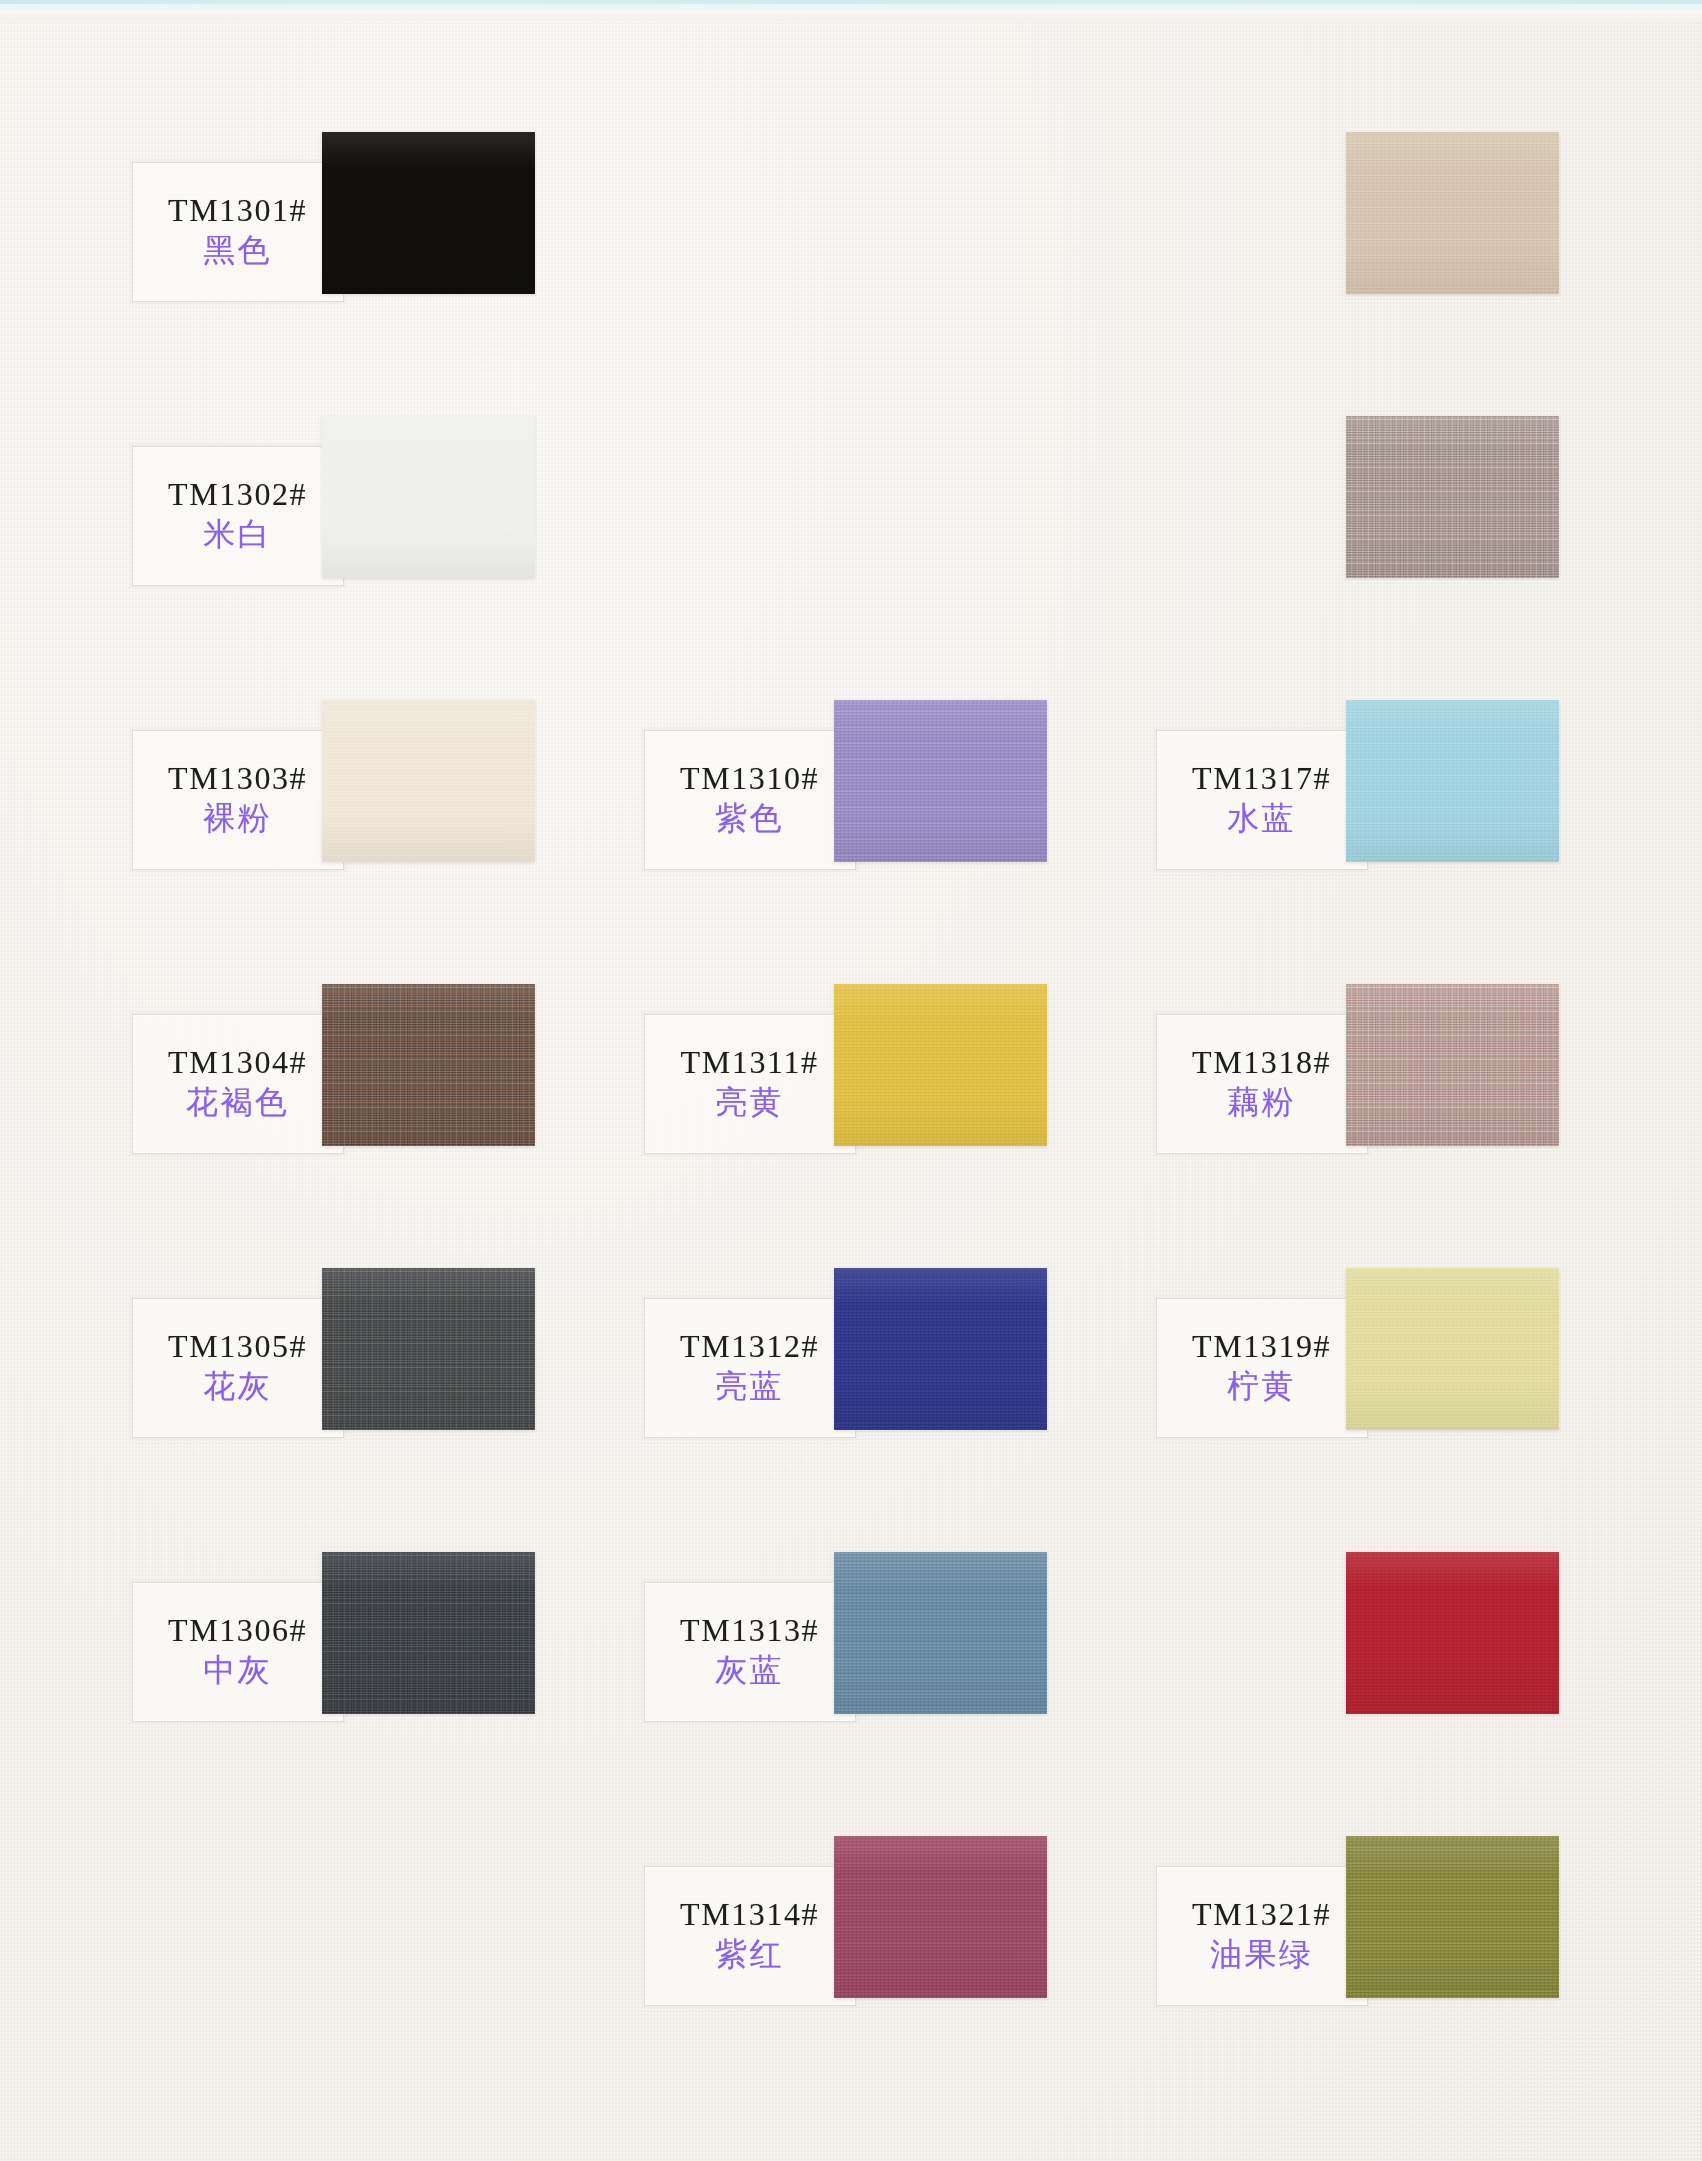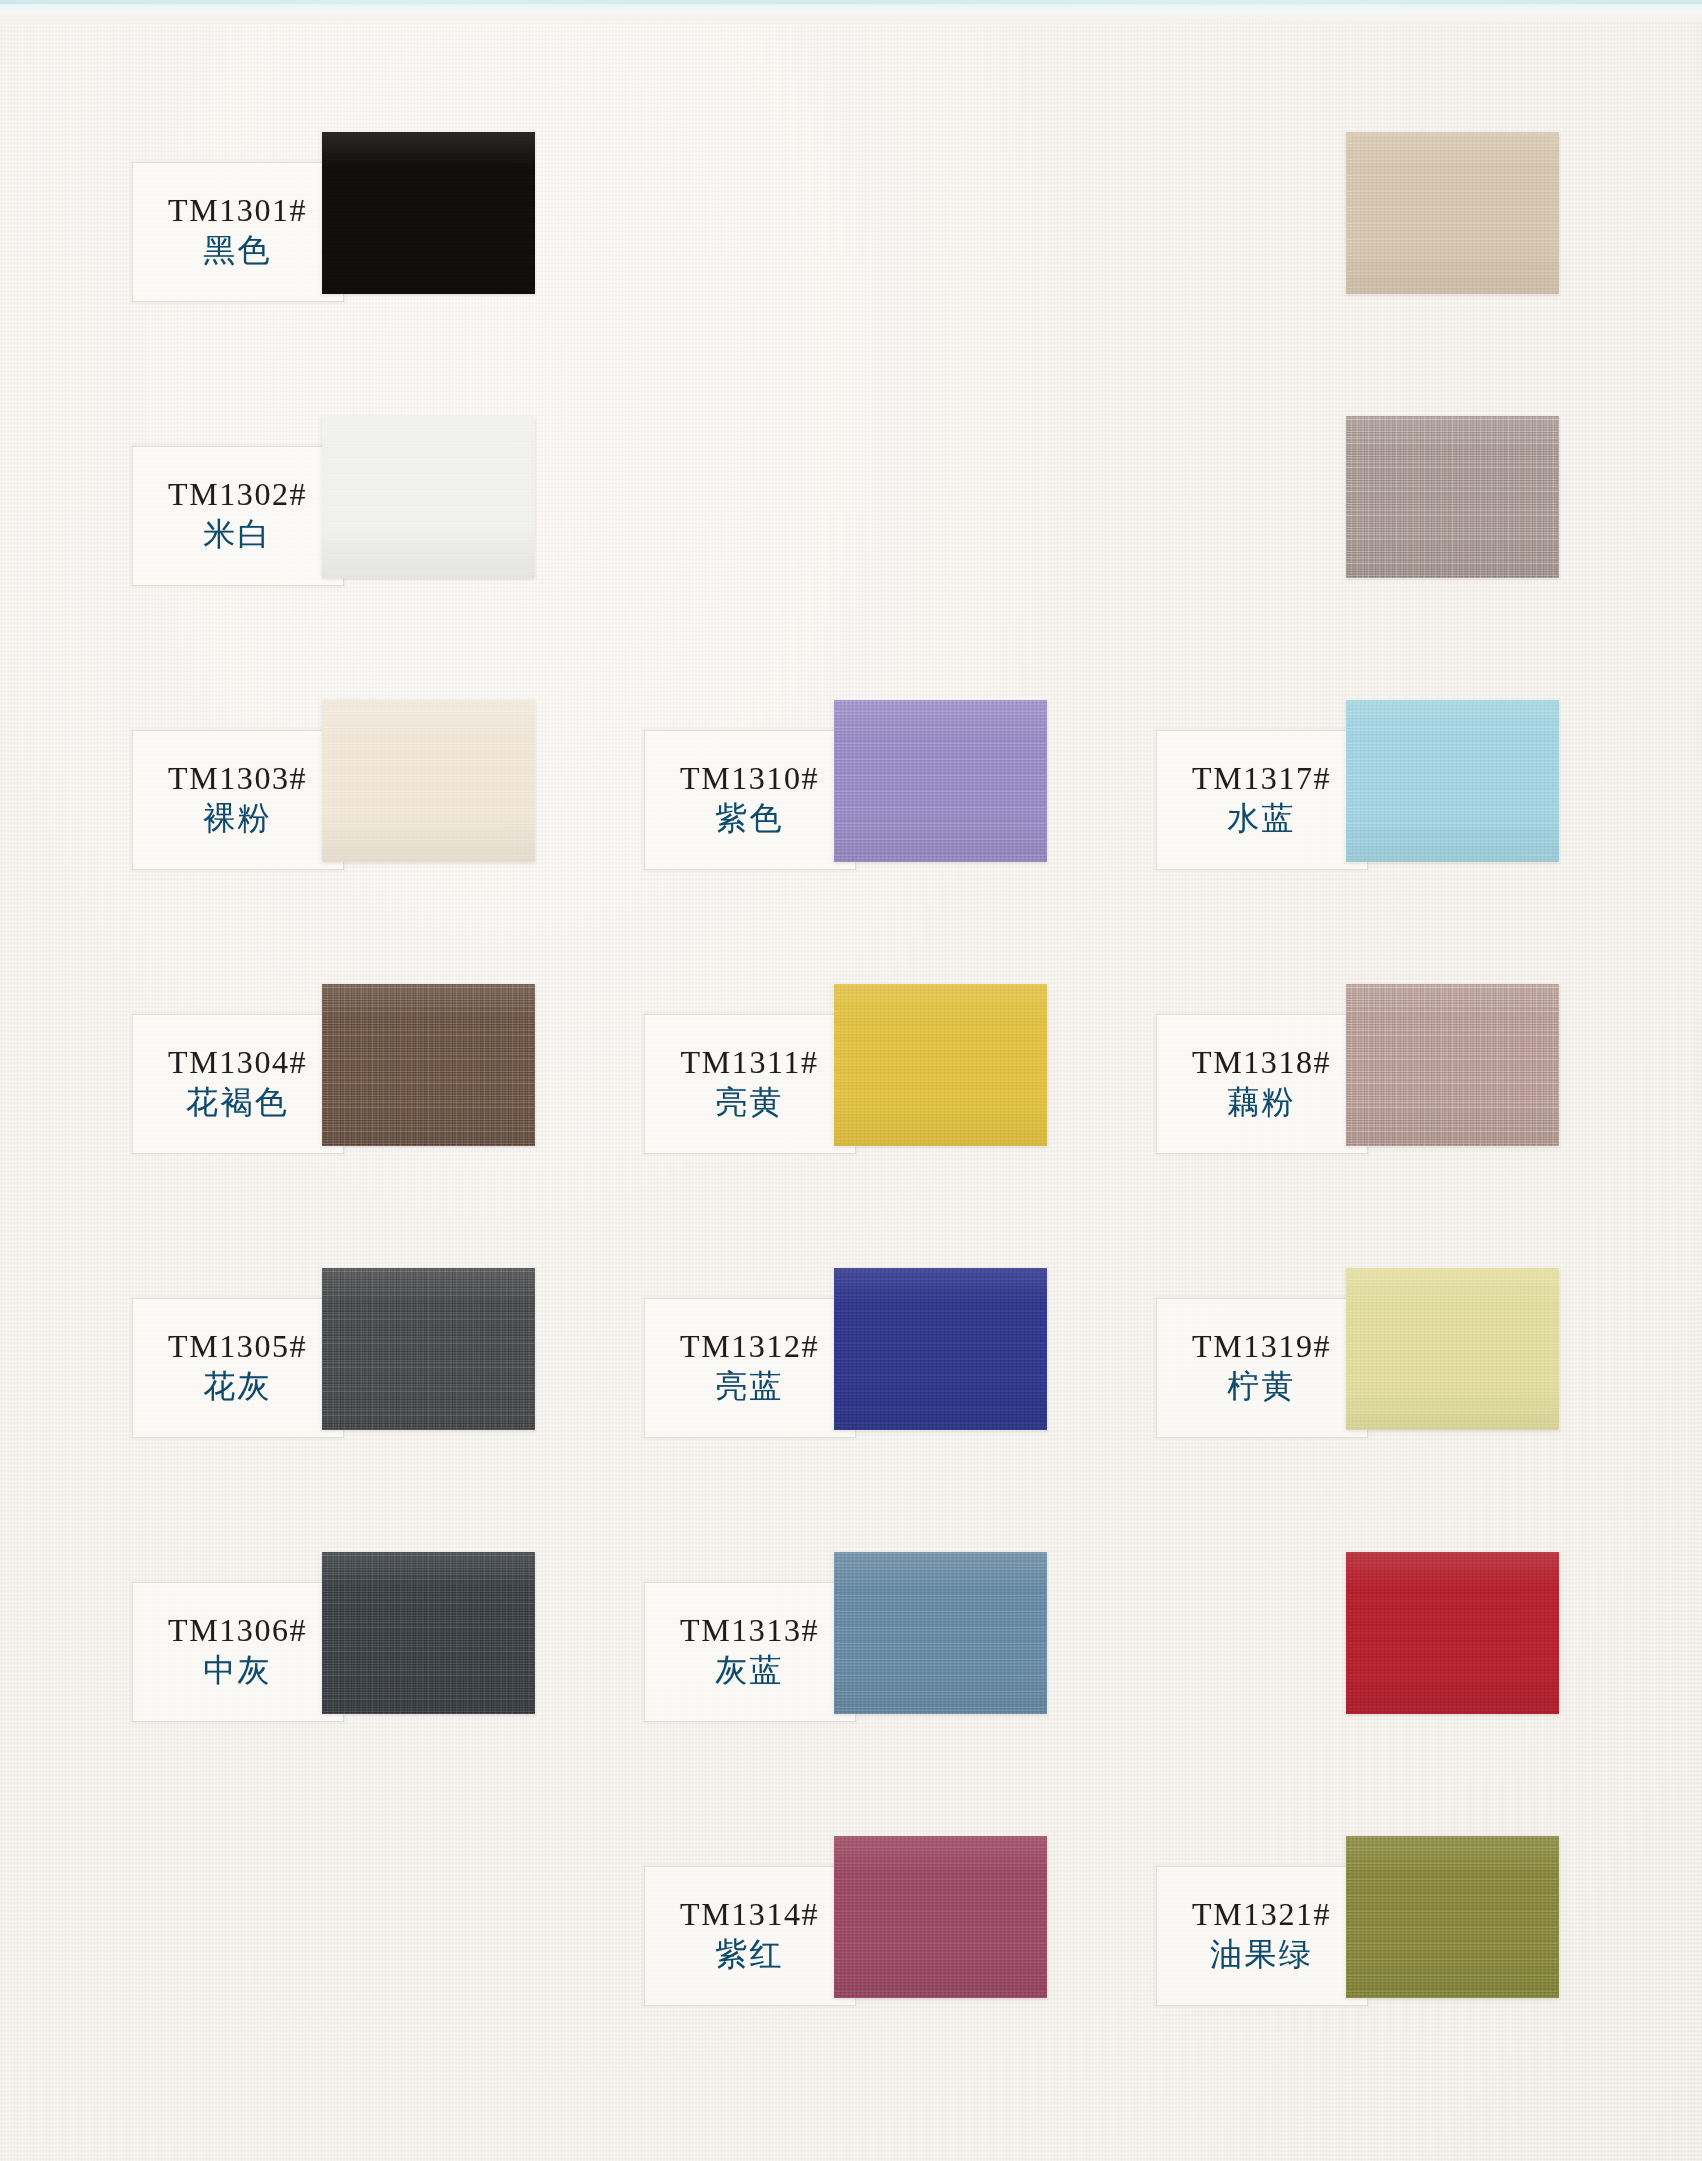--- a/index.html
+++ b/index.html
@@ -113,21 +113,21 @@
     line-height: 1.02;
     letter-spacing: 1.6px;
     color: #1d1d1d;
     white-space: nowrap;
     text-shadow: 0 0 0.8px rgba(60,60,60,0.25);
   }
   .cname {
     font-size: 32px;
     line-height: 1.18;
     letter-spacing: 2.4px;
-    color: #0c4a6e;
+    color: #8b5cf6;
     margin-top: 4.8px;
     white-space: nowrap;
     text-shadow: 0 0 0.8px rgba(60,60,60,0.25);
   }
 
   
   .swatch {
     position: absolute;
     left: 212px;
     top: 0px;

